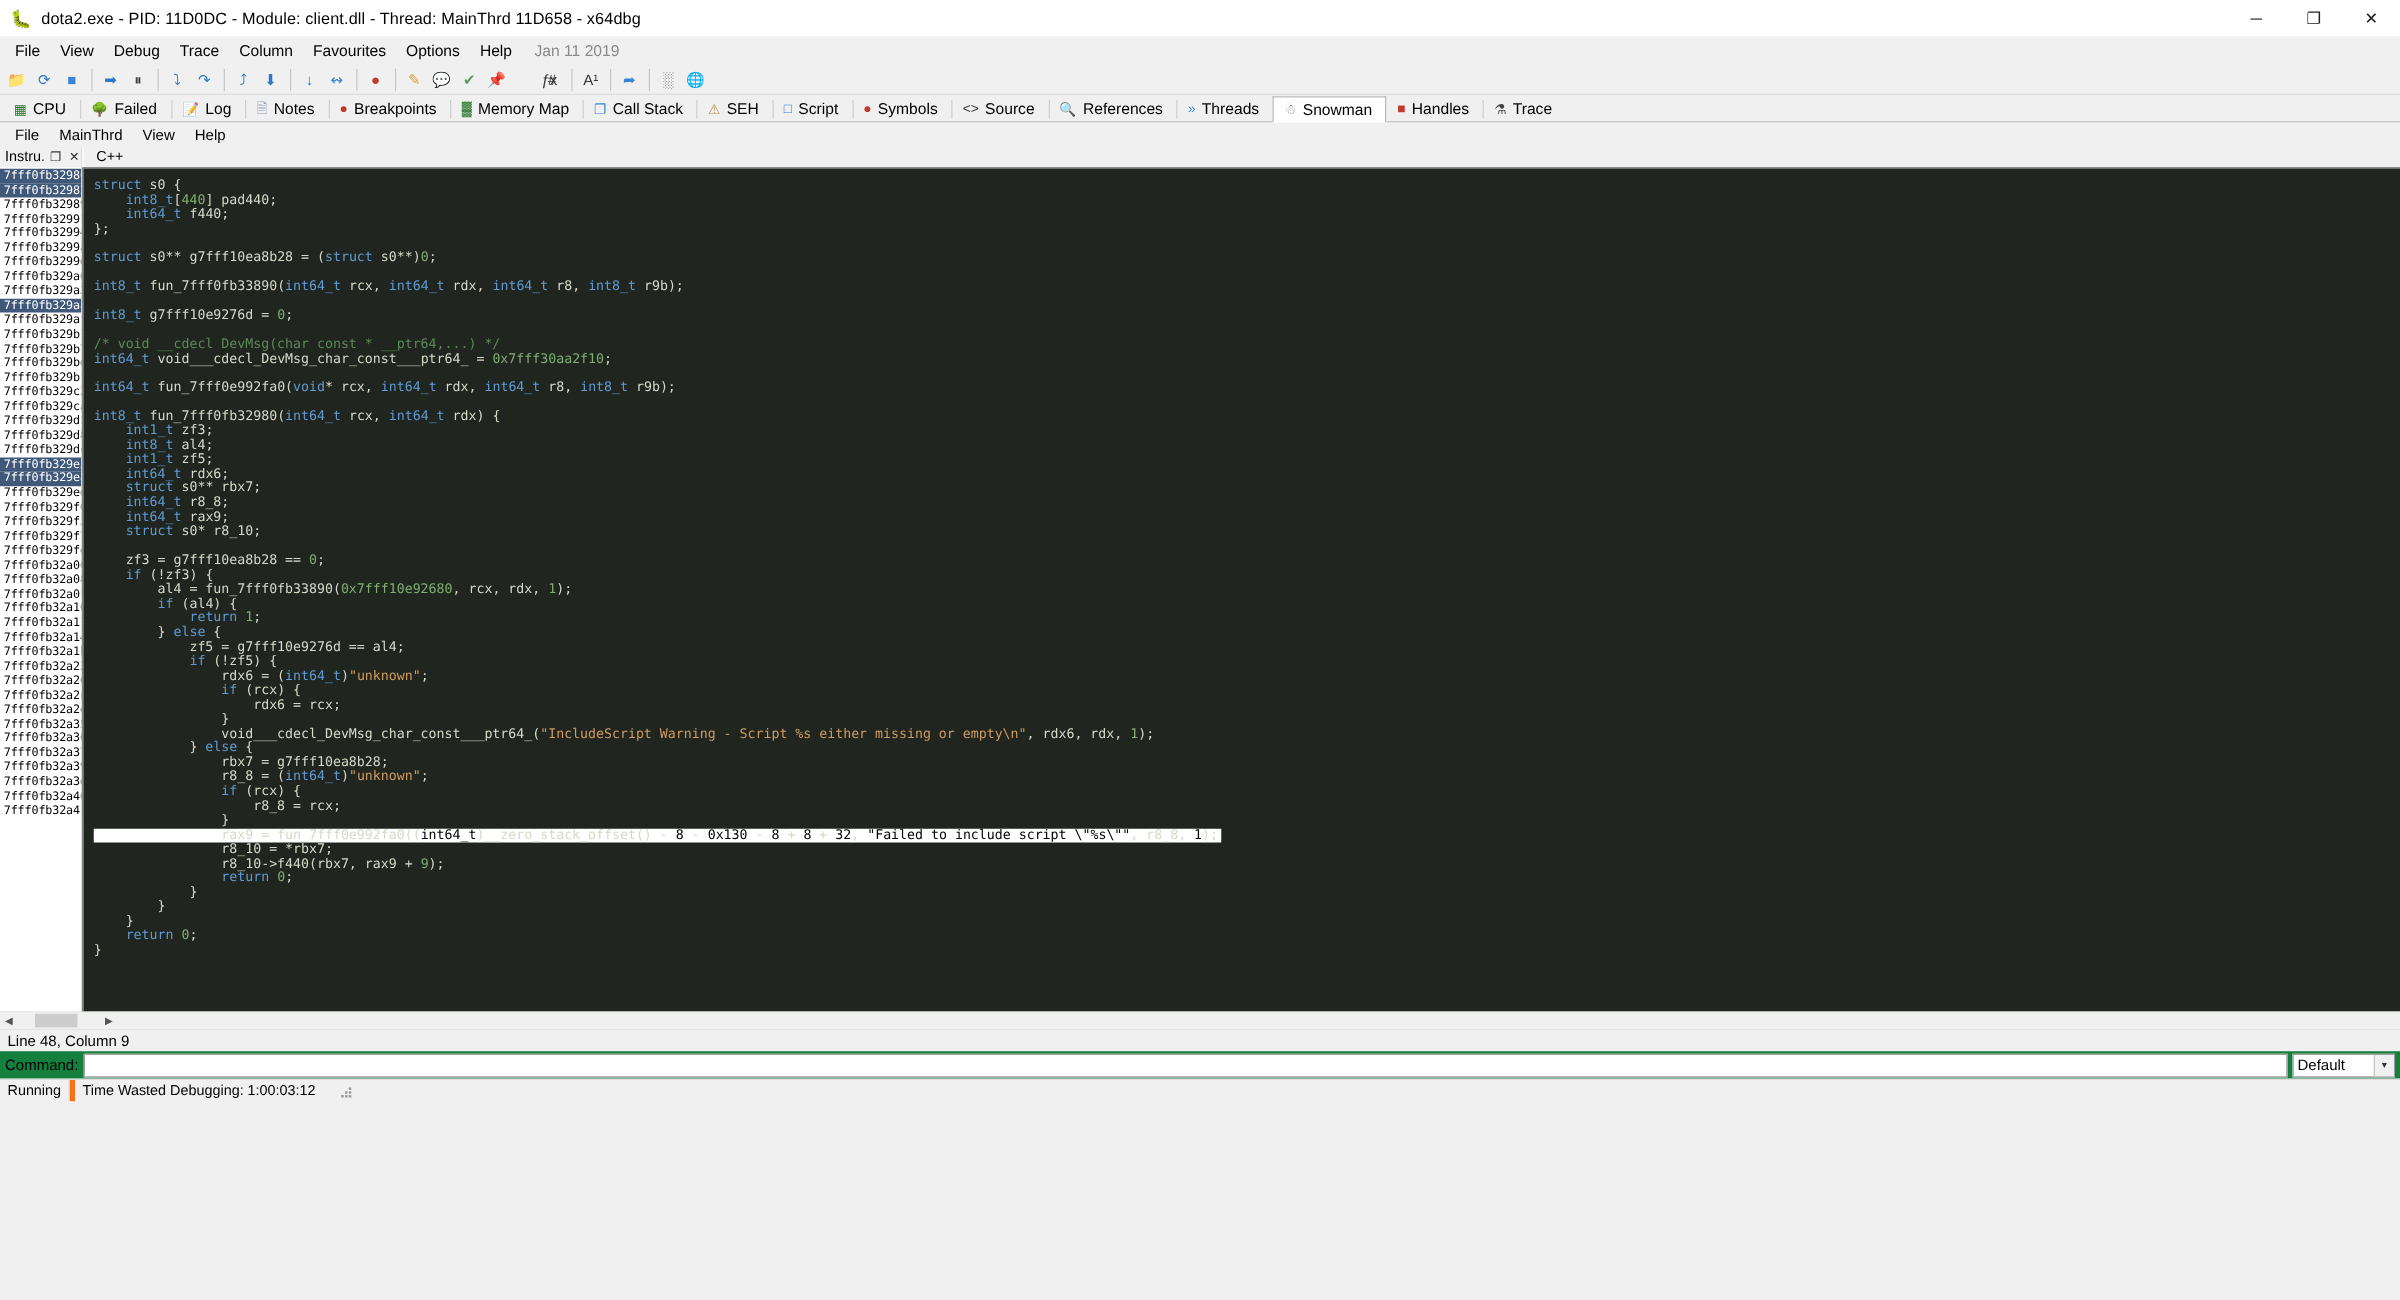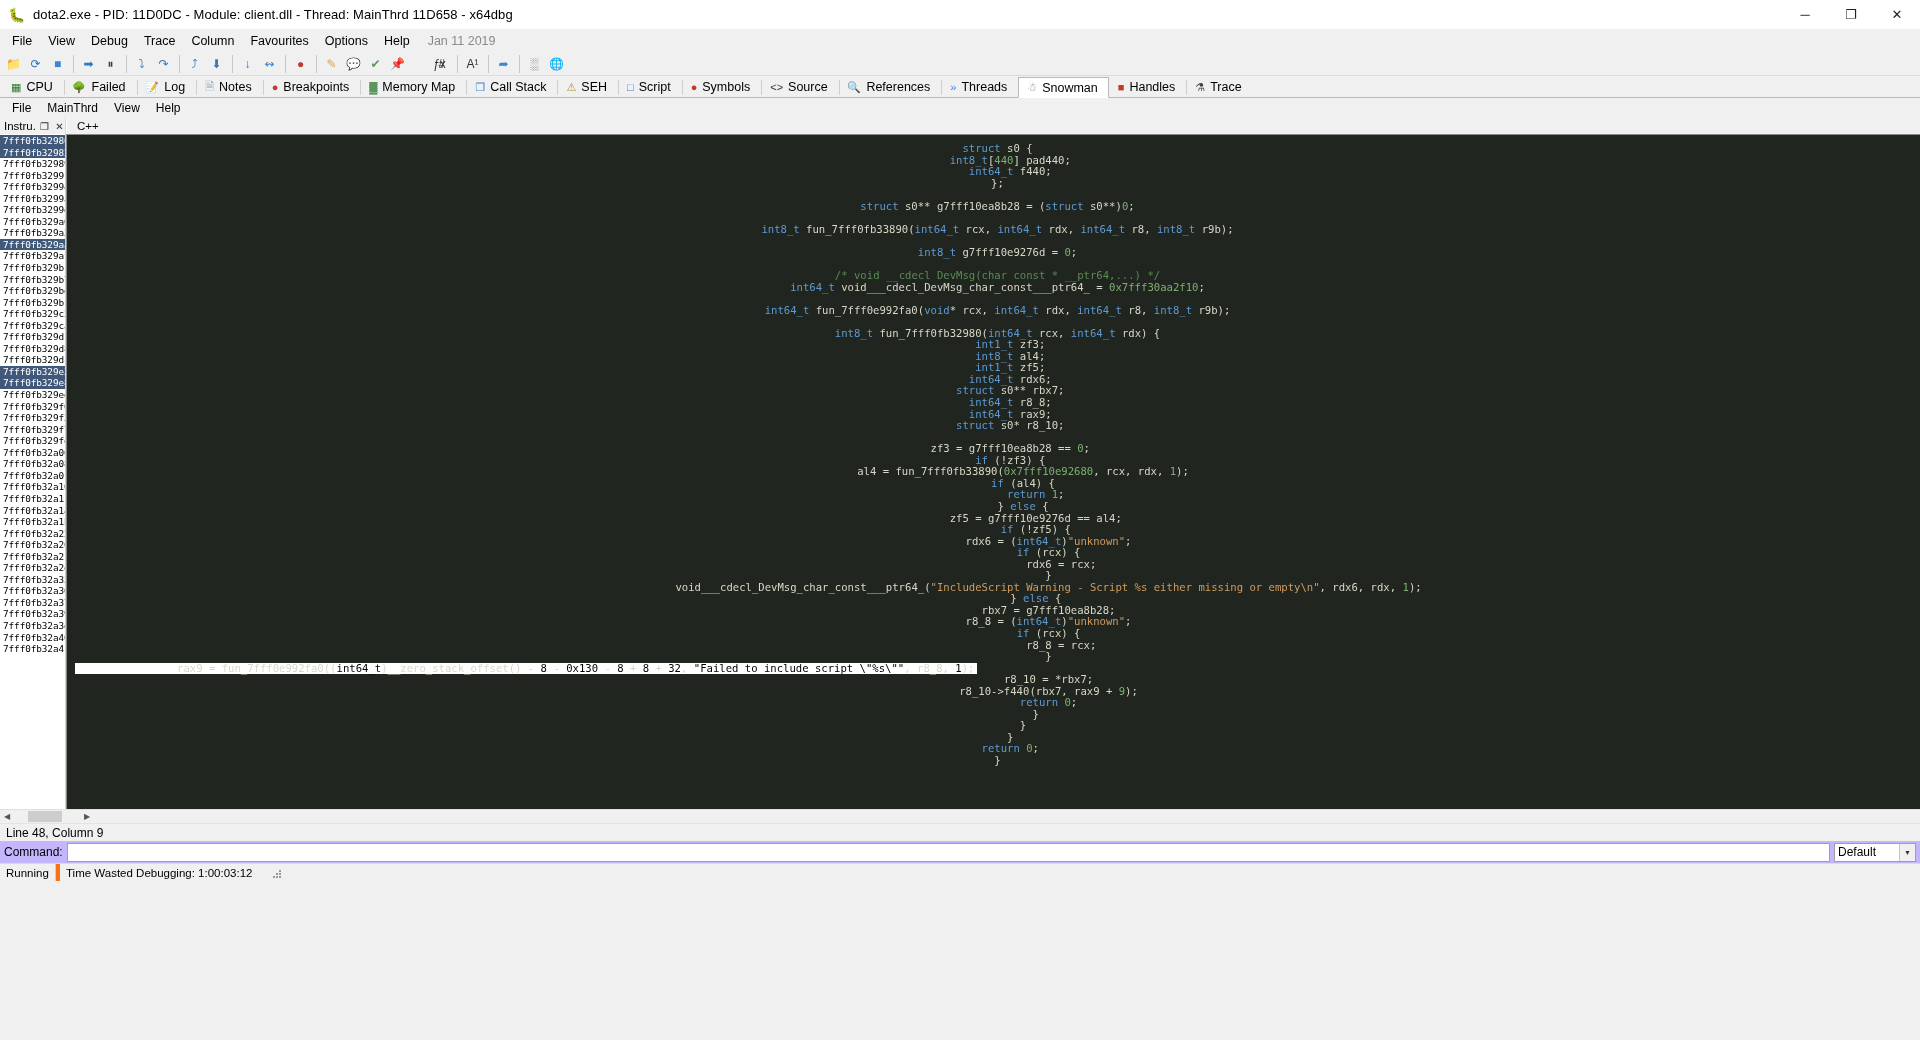--- a/index.html
+++ b/index.html
@@ -187,21 +187,21 @@
     border-top: 1px solid #8a8a8a;
   }
   .codeinner {
     font-family: "DejaVu Sans Mono", monospace;
     font-size: 10.6px;
     line-height: 11.55px;
     padding: 8px 0 0 8px;
     white-space: pre;
     color: #d8d8c8;
   }
-  .cl { height: 11.55px; white-space: pre; text-align: center; }
+  .cl { height: 11.55px; white-space: pre; }
   .cl.hl {
     background: #ffffff;
     color: #000000;
     display: inline-block;
     padding-right: 3px;
   }
   .cl.hl .t, .cl.hl .k, .cl.hl .s, .cl.hl .n, .cl.hl .f, .cl.hl .c { color: #000000 !important; }
 
   .k  { color: #5f9ad4; }   
   .t  { color: #5f9ad4; }   
@@ -238,21 +238,21 @@
     background: #f0f0f0;
     display: flex; align-items: center;
     padding-left: 6px;
     font-size: 12px;
     border-top: 1px solid #e3e3e3;
   }
 
   
   .cmdbar {
     height: 22px;
-    background: #c4b5fd;
+    background: #15803d;
     display: flex;
     align-items: center;
     padding: 0 4px;
     gap: 4px;
   }
   .cmdlabel { font-size: 12px; white-space: nowrap; }
   .cmdinput {
     flex: 1;
     height: 19px;
     background: #ffffff;

